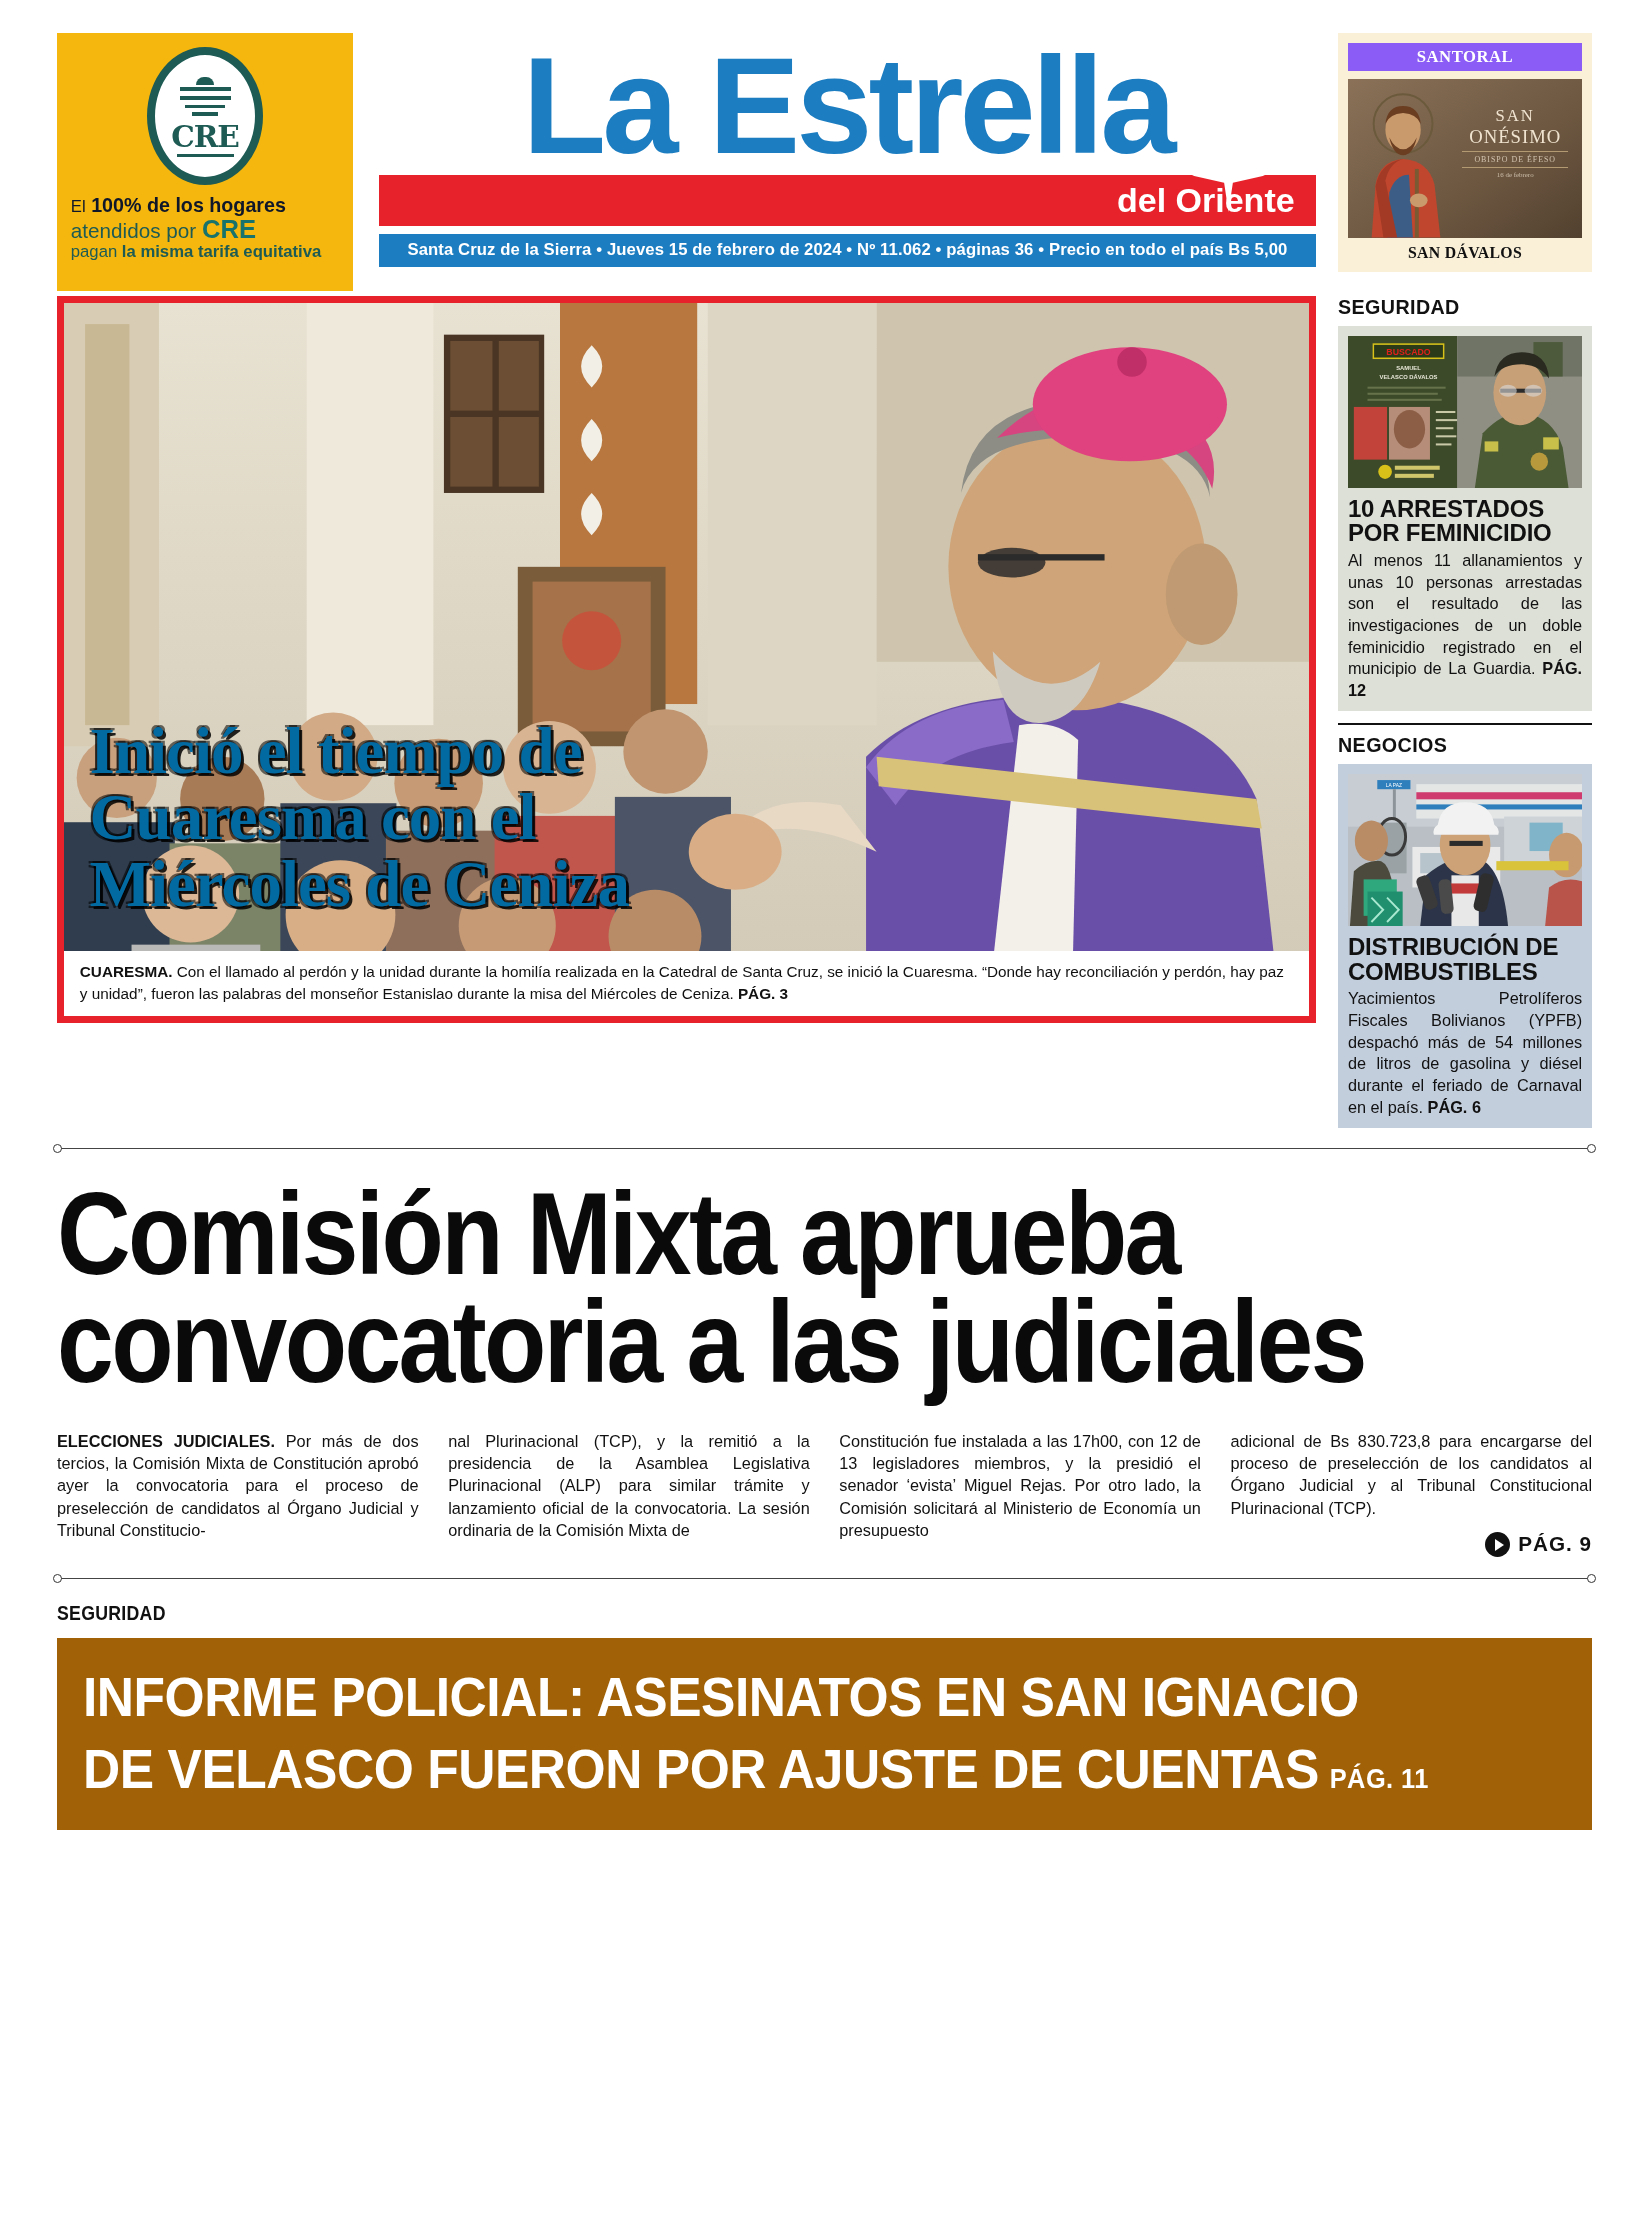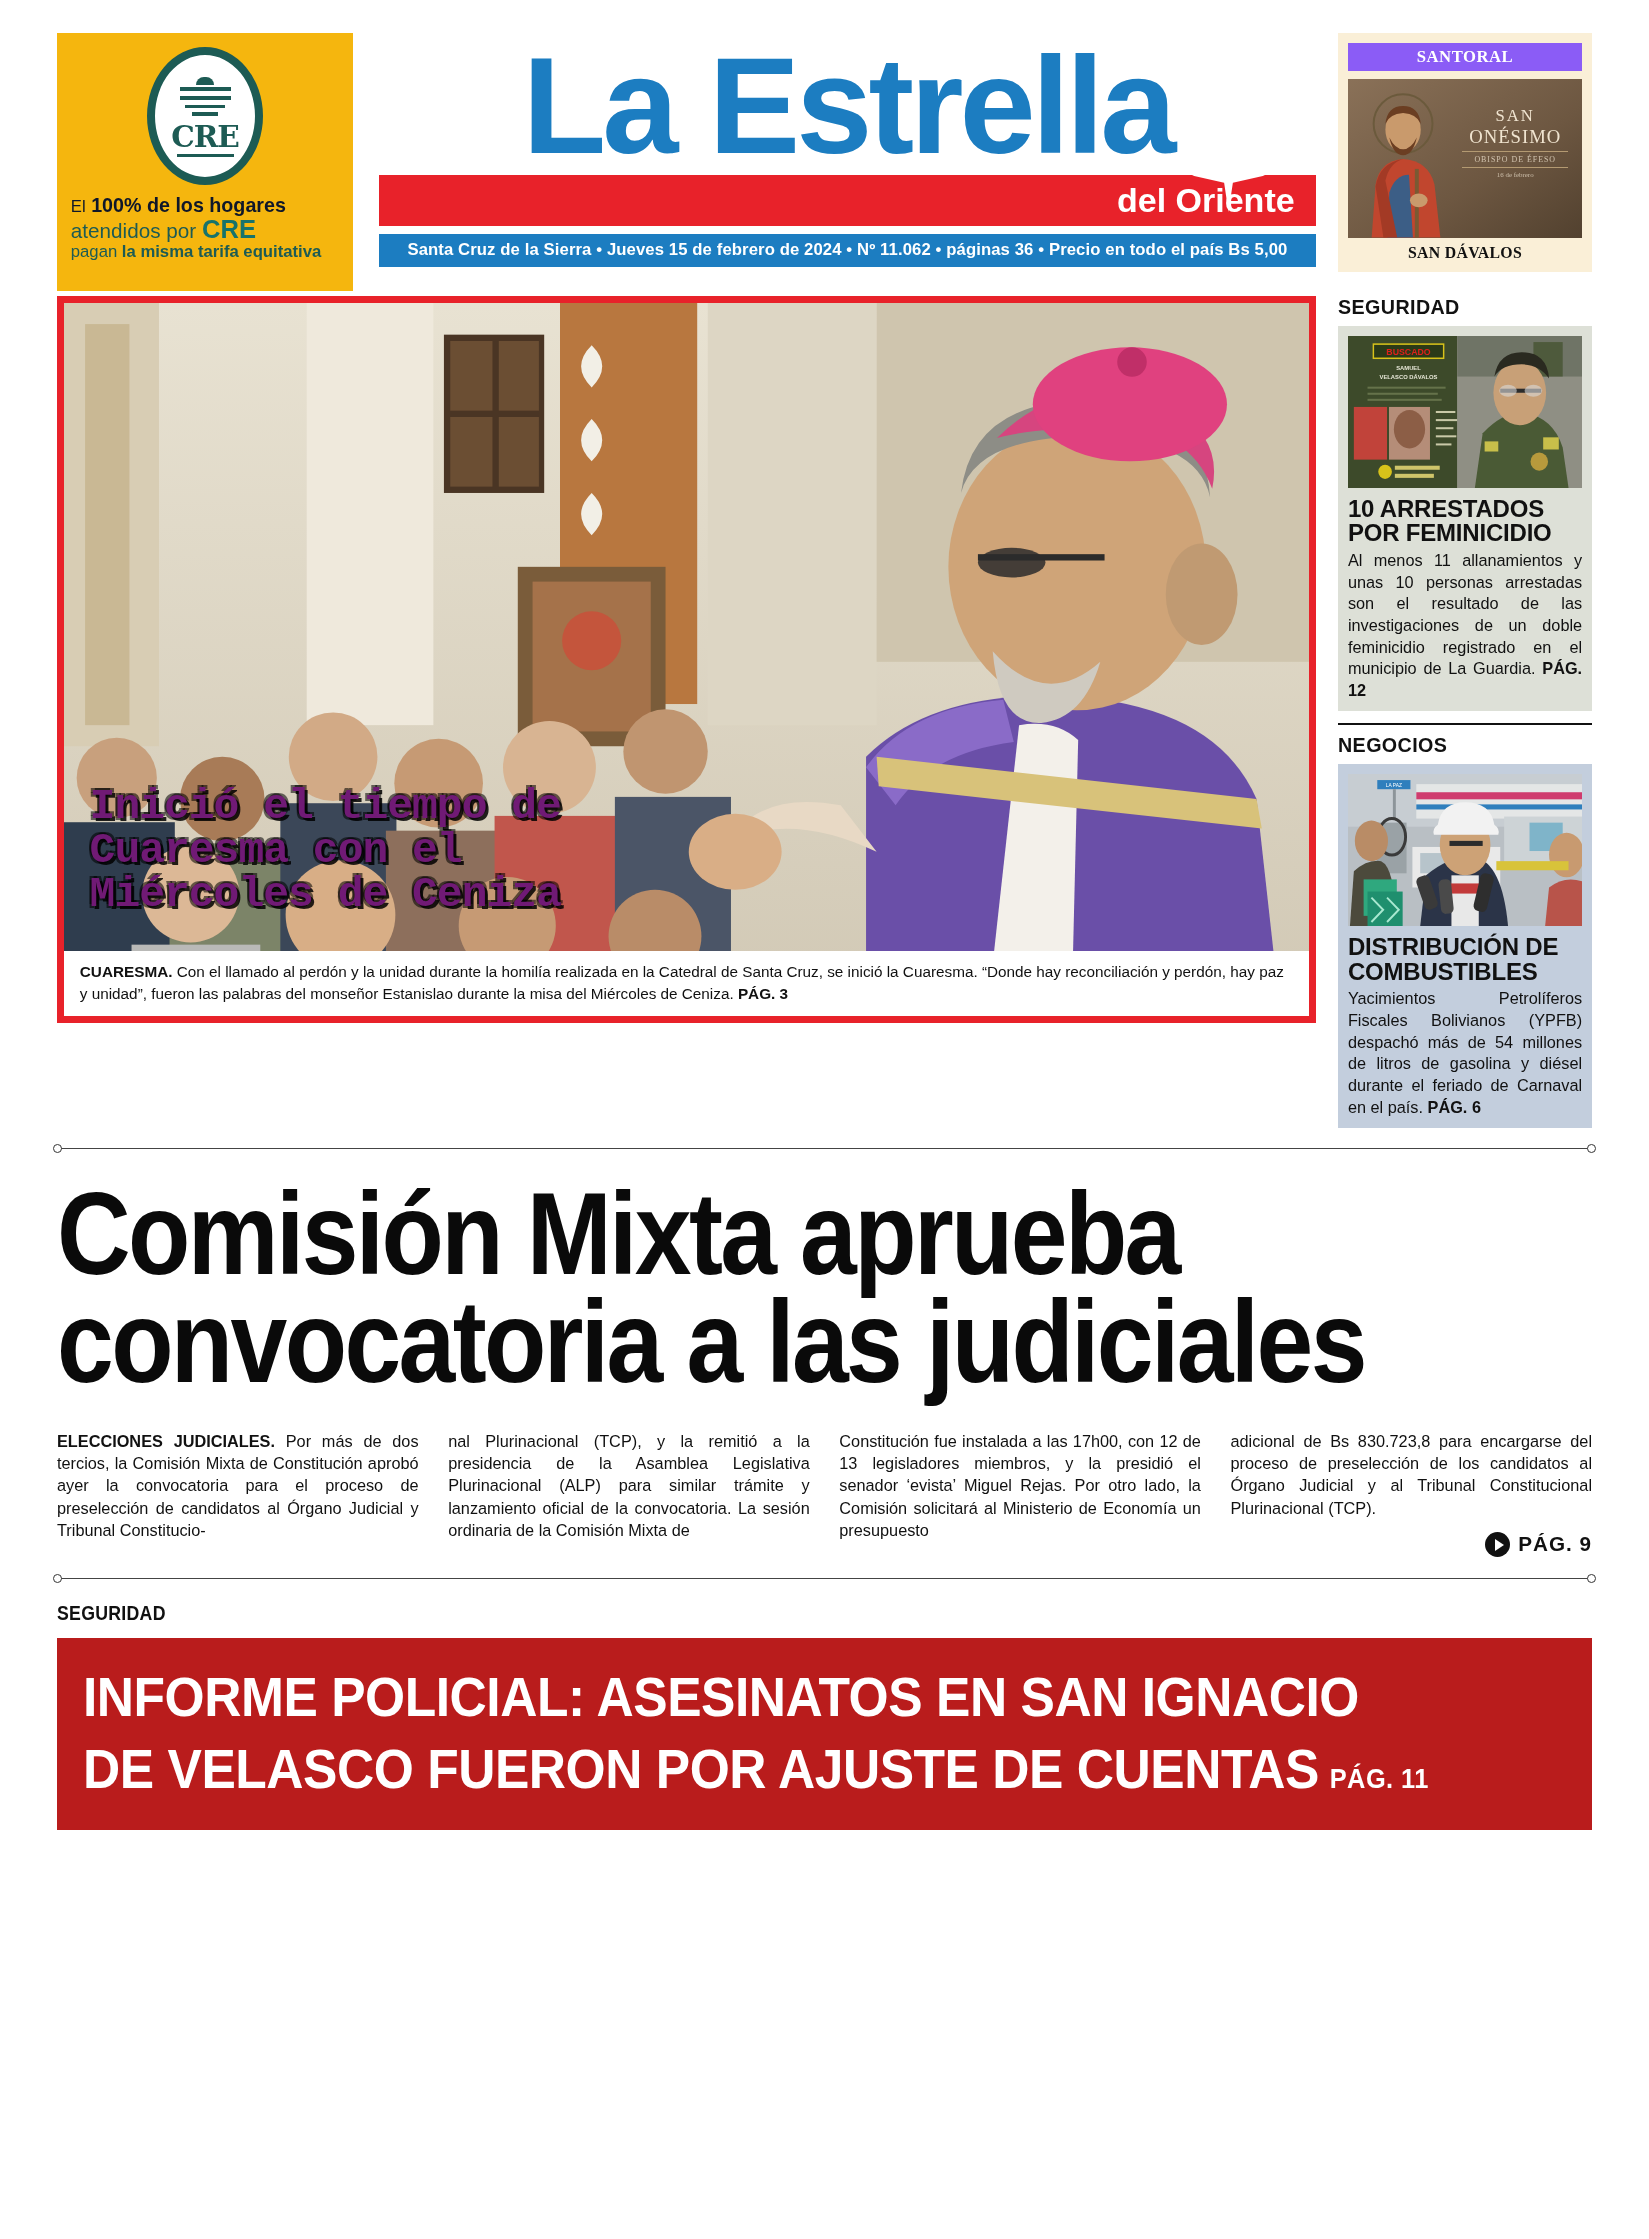--- a/index.html
+++ b/index.html
@@ -94,25 +94,25 @@
   .side-col { flex:0 0 254px; margin-left:21.7px; }
 
   
   .photo-box {
     border:7.9px solid #E8222A; position:relative; height:727px; overflow:hidden;
     background:#cfc9bd;
   }
   .photo-img { position:absolute; inset:0; }
   .overlay-head {
     position:absolute; left:25.6px; bottom:99px; right:39px;
-    color:#701a75; font-weight:bold; font-size:43px; line-height:1.02;
+    color:#0369a1; font-weight:bold; font-size:65px; line-height:1.02;
     letter-spacing:-1px;
     text-shadow: 3px 3px 0 rgba(0,0,0,.85), -2px -2px 0 rgba(0,0,0,.55),
                  2px -2px 0 rgba(0,0,0,.55), -2px 2px 0 rgba(0,0,0,.55);
-    font-family:Liberation Mono, monospace;
+    font-family:Liberation Serif, serif;
   }
   .photo-caption {
     position:absolute; left:0; right:0; bottom:0; background:#fff;
     padding:9.9px 15.8px 10.8px 15.8px; font-size:15.3px; line-height:1.45; color:#111;
   }
   .photo-caption b { font-weight:bold; }
 
   
   .kicker { font-weight:bold; font-size:19.7px; letter-spacing:0.4px; margin-bottom:6.9px; }
   .module { padding:9.9px; }
@@ -161,21 +161,21 @@
   .play-circ { width:25.6px;height:25.6px;border-radius:50%;background:#111;
     display:flex;align-items:center;justify-content:center; }
   .play-circ .t { width:0;height:0;border-left:9.9px solid #fff;
     border-top:6.4px solid transparent;border-bottom:6.4px solid transparent;
     margin-left:3px; }
 
   
   .bottom-kicker { font-weight:bold; font-size:19.7px; letter-spacing:0.3px; margin-top:15.8px;
     transform:scaleX(0.9); transform-origin:left; }
   .red-banner {
-    background:#b91c1c; margin-top:12.8px; padding:23.6px 25.6px 25.6px 25.6px;
+    background:#a16207; margin-top:12.8px; padding:23.6px 25.6px 25.6px 25.6px;
   }
   .red-banner .bl {
     color:#fff; font-family:"Liberation Sans Narrow","Liberation Sans", sans-serif;
     font-weight:bold; font-size:56px; line-height:1.28; letter-spacing:-0.5px;
     transform:scaleX(0.92); transform-origin:left;
   }
   .red-banner .pg { font-size:27.6px; letter-spacing:0.5px; margin-left:11.8px; }
 </style>
 </head>
 <body>

